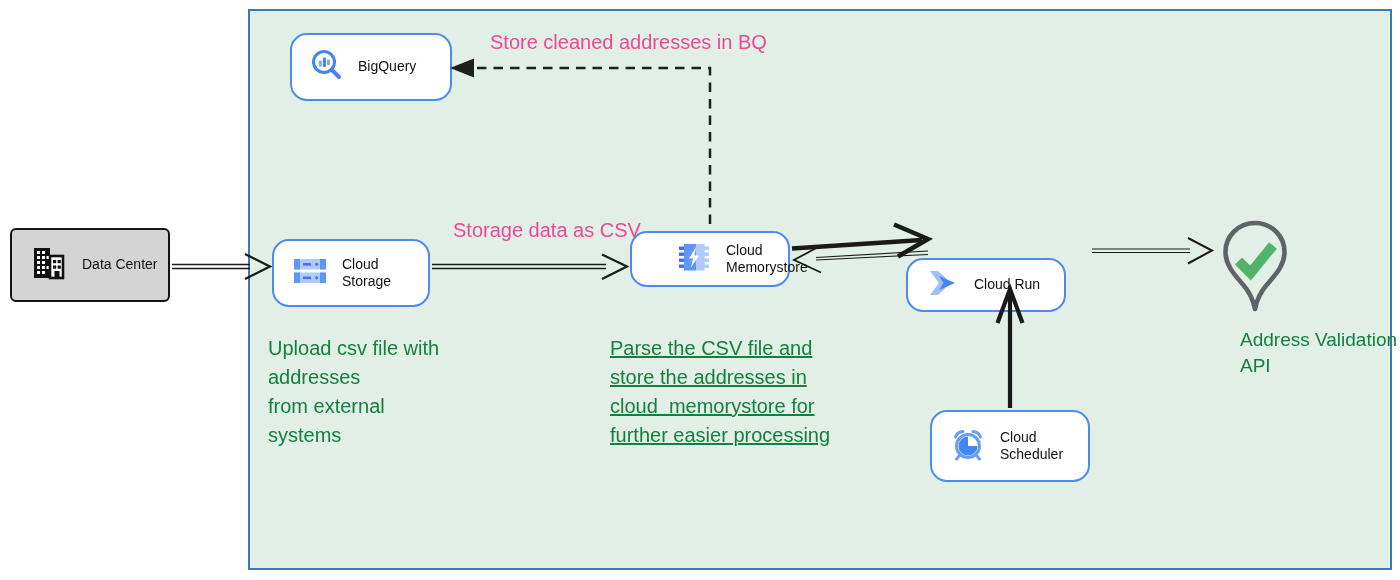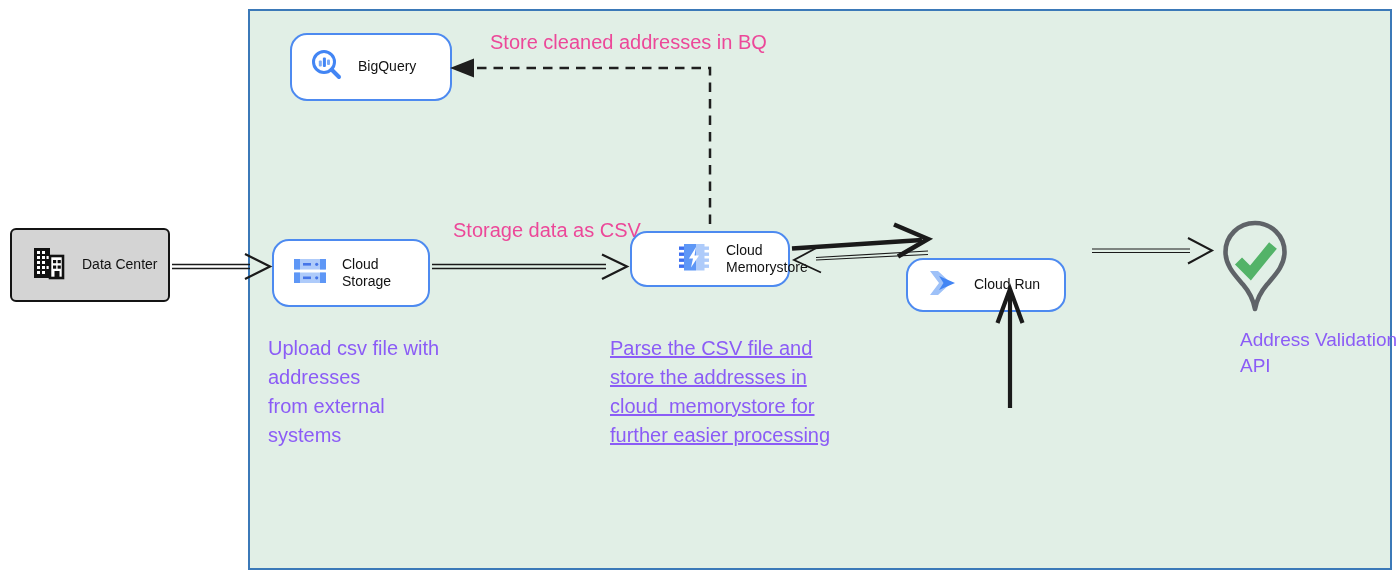--- a/index.html
+++ b/index.html
@@ -18,21 +18,21 @@
     background: #ffffff; border: 2px solid #4d8af0; border-radius: 17px;
     padding-left: 18px; gap: 14px;
   }
   .node .nlabel { font-size: 14px; color: #111; line-height: 1.25; }
 
   .node-external {
     background: #d4d4d4; border: 2.5px solid #141414; border-radius: 6px;
   }
 
   .annotation {
-    position: absolute; z-index: 2; color: #8b5cf6; font-size: 20px;
+    position: absolute; z-index: 2; color: #15803d; font-size: 20px;
     line-height: 29px; white-space: pre-wrap;
   }
   .edge-label {
     position: absolute; z-index: 2; color: #ec4899; font-size: 20px;
     line-height: 22px; white-space: pre-wrap;
   }
   .pin-label { line-height: 26px; font-size: 19px; }
 
   svg.overlay { position: absolute; inset: 0; z-index: 4; pointer-events: none; }
   .pin-wrap { position: absolute; left: 1221px; top: 209px; z-index: 3; }
@@ -136,20 +136,33 @@
   <div class="node" style="left:906px; top:210px; width:160px; height:54px;margin-top:48px;">
     <span>
       <svg width="34" height="34" viewBox="0 0 34 34">
         <polygon points="4,5 12,5 25,17 12,29 4,29 13,17" fill="#9ec1f8"></polygon>
         <polygon points="13,10 29,17 13,24 17.5,17" fill="#4285f4"></polygon>
       </svg>
     </span>
     <span class="nlabel">Cloud Run</span>
   </div>
 
+  <div class="node" style="left:930px; top:410px; width:160px; height:72px;">
+    <span>
+      <svg width="36" height="34" viewBox="0 0 36 34">
+        <path d="M5.5,10 A8.5,8.5 0 0 1 13,4.5" fill="none" stroke="#669df6" stroke-width="3" stroke-linecap="round"></path>
+        <path d="M30.5,10 A8.5,8.5 0 0 0 23,4.5" fill="none" stroke="#669df6" stroke-width="3" stroke-linecap="round"></path>
+        <line x1="9.5" y1="28.5" x2="6.5" y2="32" stroke="#669df6" stroke-width="3" stroke-linecap="round"></line>
+        <line x1="26.5" y1="28.5" x2="29.5" y2="32" stroke="#669df6" stroke-width="3" stroke-linecap="round"></line>
+        <circle cx="18" cy="19" r="11.5" fill="#fff" stroke="#669df6" stroke-width="3"></circle>
+        <path d="M18,19 L18,9.5 A9.5,9.5 0 1 0 27.5,19 Z" fill="#4285f4"></path>
+      </svg>
+    </span>
+    <span class="nlabel">Cloud Scheduler</span>
+  </div>
 
   <div class="pin-wrap">
     <span>
       <svg width="68" height="116" viewBox="0 0 68 96">
         <path d="M34,4 C17.5,4 4.5,17 4.5,33 C4.5,46.5 13.5,55.5 22,65.5 C28,72.5 32,79 34,90 C36,79 40,72.5 46,65.5 C54.5,55.5 63.5,46.5 63.5,33 C63.5,17 50.5,4 34,4 Z" fill="none" stroke="#5f6368" stroke-width="4.6" stroke-linejoin="round"></path>
         <path d="M17.5,42 L29.5,54 L52,26.5" fill="none" stroke="#53b368" stroke-width="10"></path>
       </svg>
     </span>
   </div>
   <div class="annotation pin-label" style="left:1240px; top:327px; width:175px;">Address Validation

